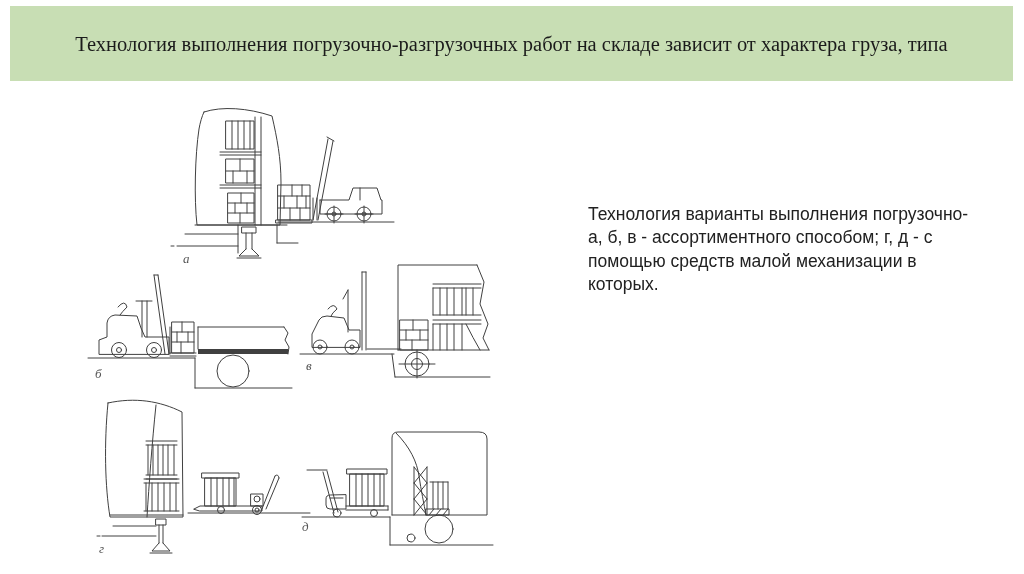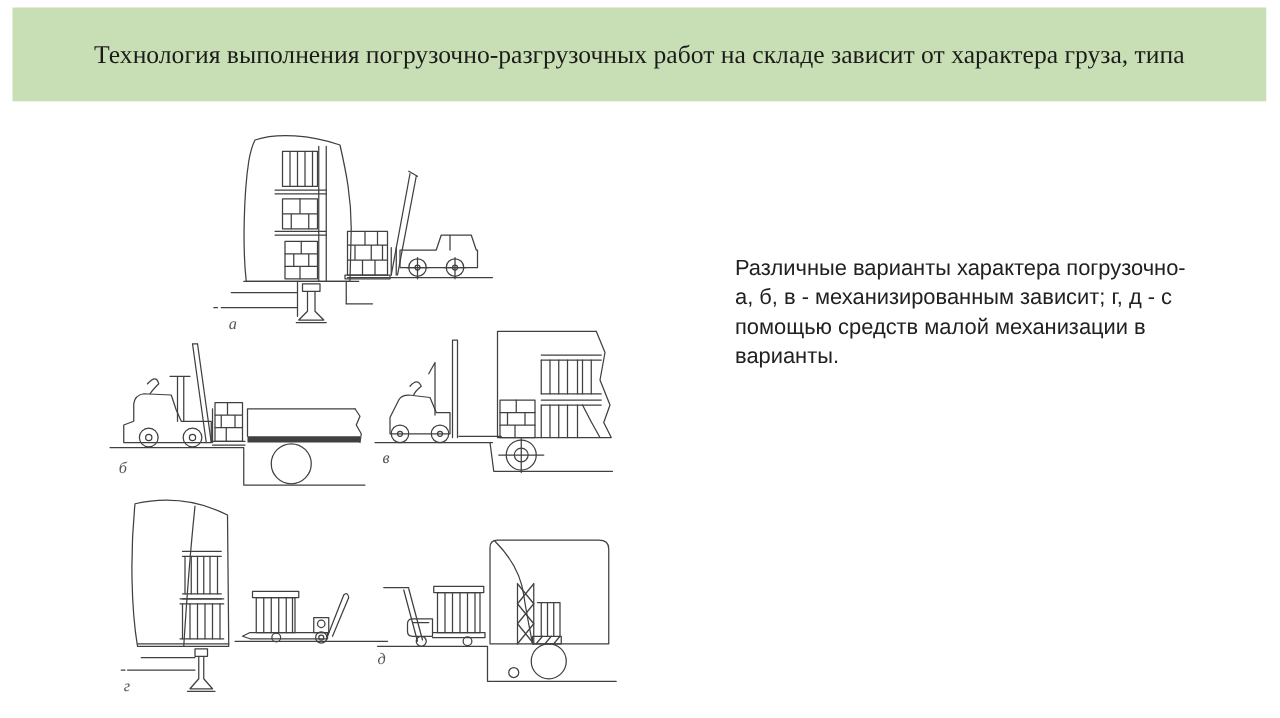--- a/index.html
+++ b/index.html
@@ -176,17 +176,17 @@
       <rect x="126" y="104" width="23" height="6"></rect>
       <path d="M129,110 L134,104 M136,110 L141,104 M143,110 L148,104"></path>
       <circle cx="139" cy="124" r="14"></circle>
       <circle cx="111" cy="133" r="4"></circle>
     </g>
   </svg>
   <span class="fig-label" style="left:2px;top:114px">д</span>
 </div>
 
 <div class="description">
-  <div>Различные варианты характера погрузочно-</div>
-  <div>а, б, в - механизированным зависит; г, д - с</div>
+  <div>Технология варианты выполнения погрузочно-</div>
+  <div>а, б, в - ассортиментного способом; г, д - с</div>
   <div>помощью средств малой механизации в</div>
-  <div>варианты.</div>
+  <div>которых.</div>
 </div>
 
 </body></html>

